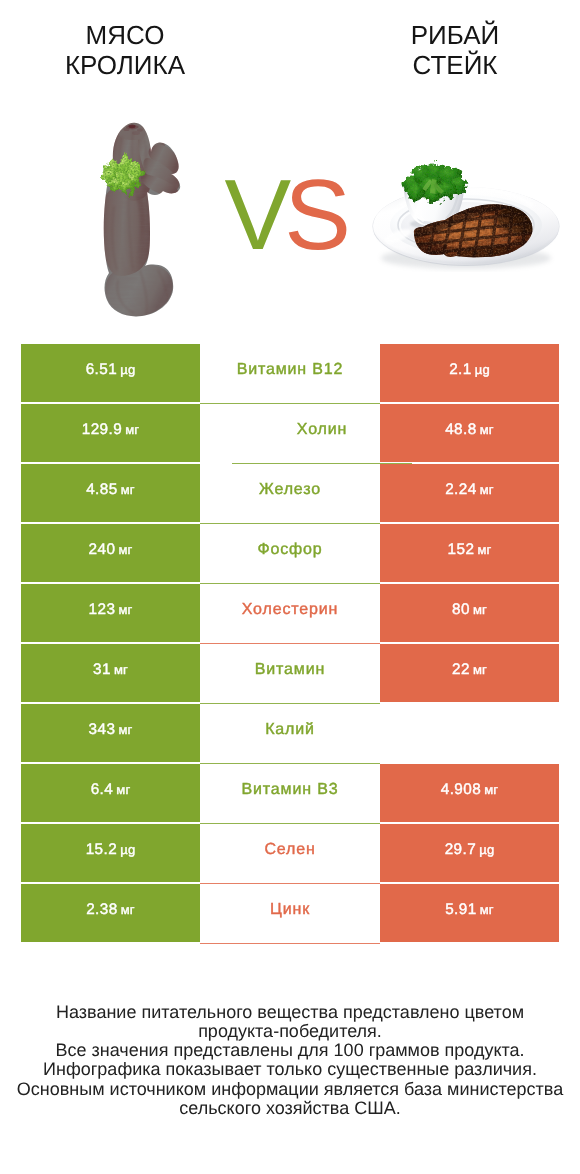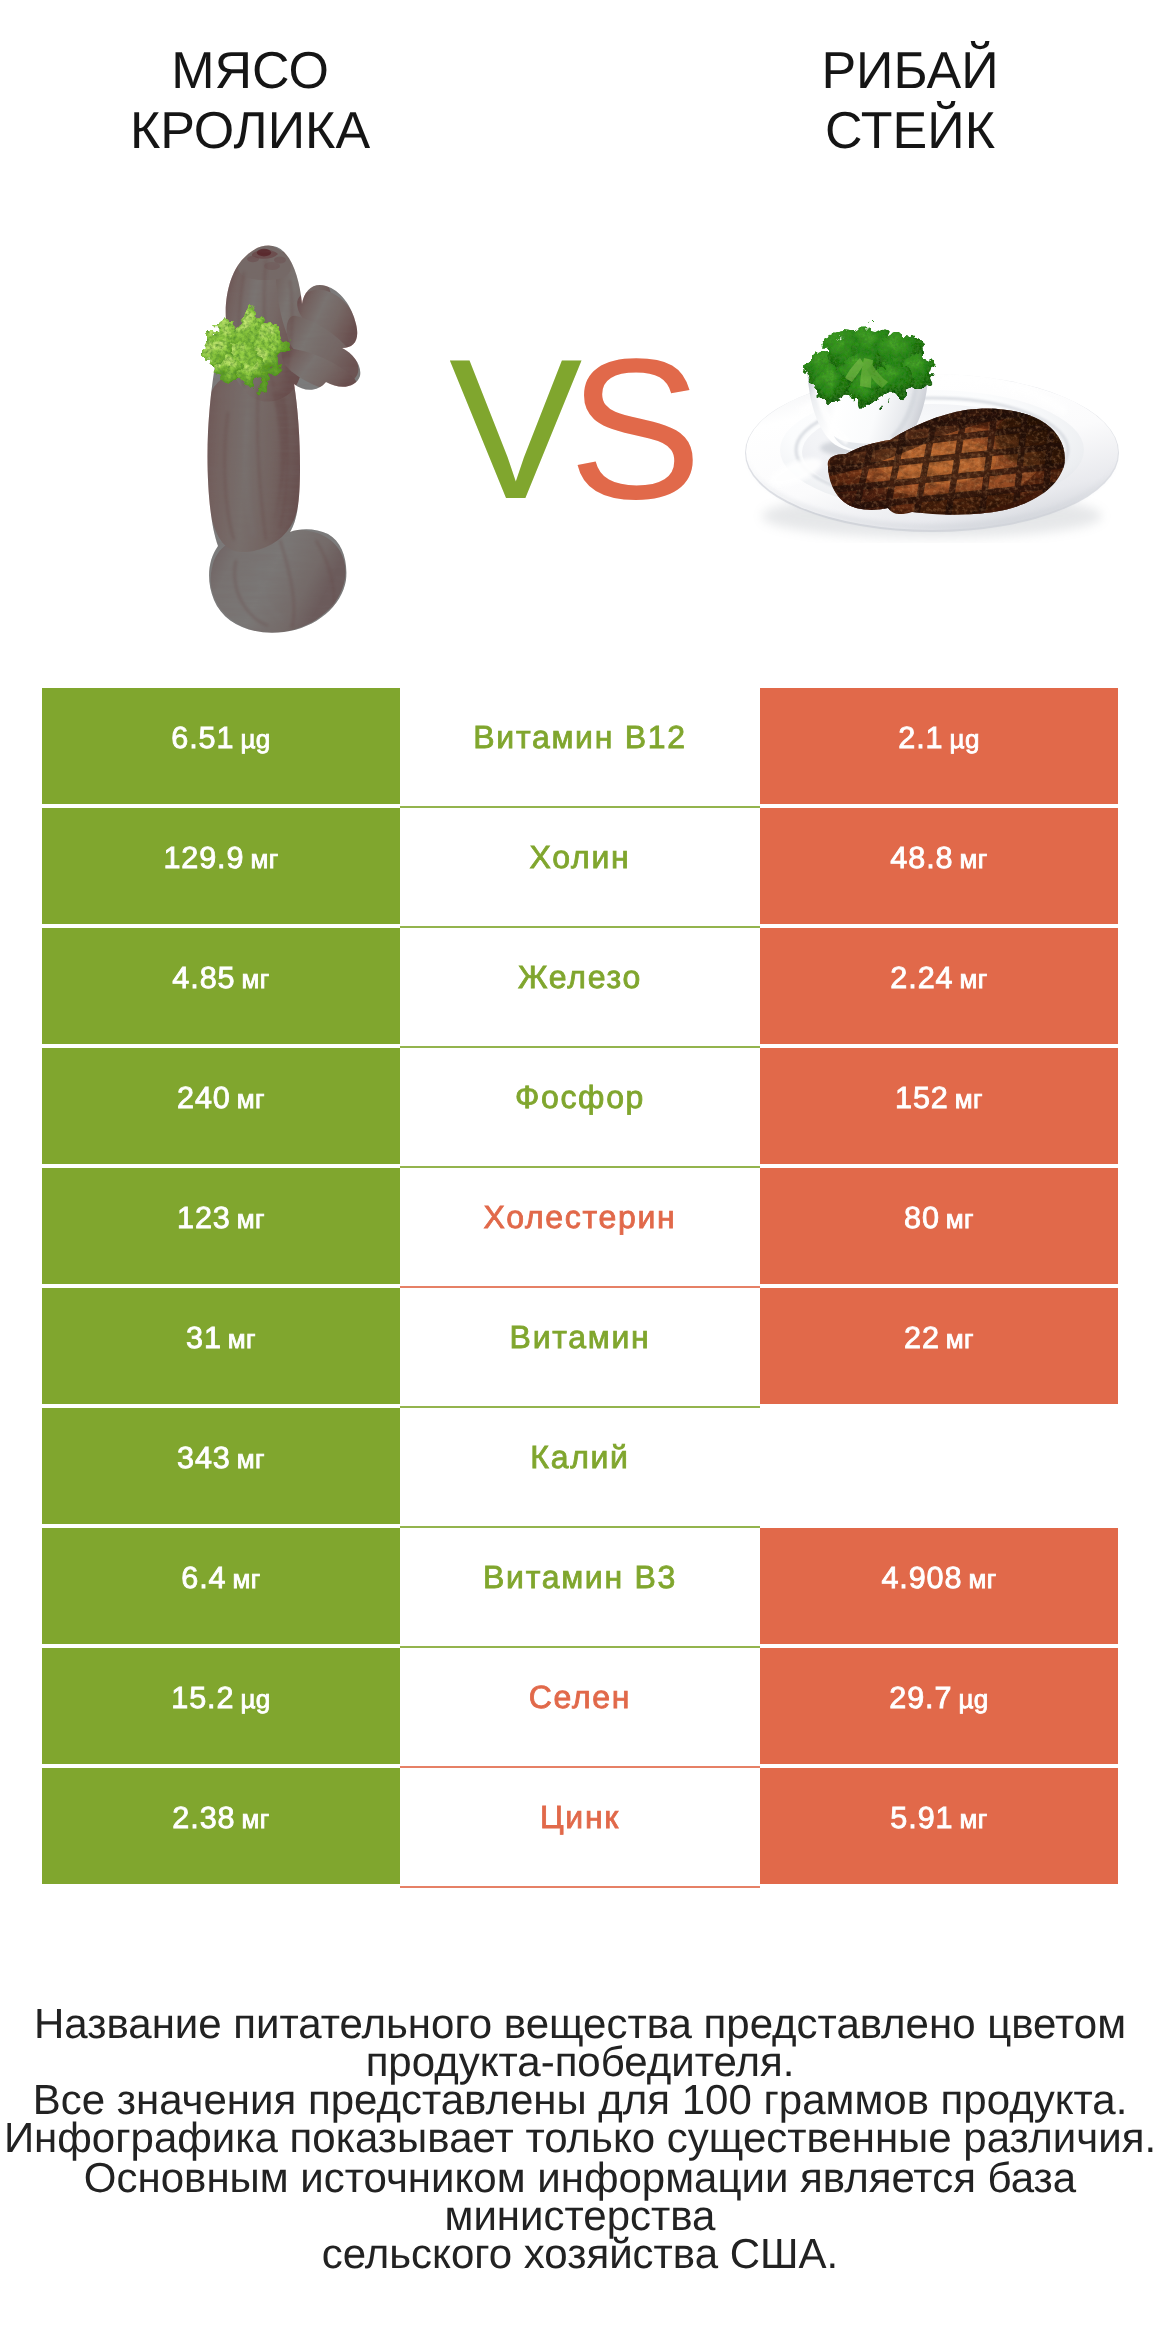--- a/index.html
+++ b/index.html
@@ -30,21 +30,21 @@
   .cell>span{position:relative;top:-3.5px;}
   .cell.left{left:0;width:179px;color:#fff;}
   .cell.right{left:359px;width:179px;color:#fff;}
   .cell.mid{left:179px;width:180px;height:60px;box-sizing:border-box;}
   .cell.mid .lbl{font-size:16px;font-weight:400;letter-spacing:.85px;-webkit-text-stroke:0.42px;}
   .val{font-size:15.3px;font-weight:400;white-space:nowrap;letter-spacing:.45px;-webkit-text-stroke:0.42px #fff;}
   .val .u{font-size:13px;font-weight:400;margin-left:3px;letter-spacing:.2px;}
 
   
   .foot{position:absolute;left:0;top:1003px;width:580px;text-align:center;
-        font-size:21px;line-height:19.15px;color:#222;font-weight:400;}
+        font-size:18px;line-height:19.15px;color:#222;font-weight:400;}
 </style>
 </head>
 <body>
 
 <div class="page">
 
   <div>
     <div class="head-title left">
       <div>МЯСО</div>
       <div>КРОЛИКА</div>
@@ -365,21 +365,21 @@
           <span class="lbl" style="color:#80a62e">Витамин B12</span>
         </div>
         <div class="cell right" style="background:#e1694a">
           <span class="val">2.1<span class="u">µg</span></span>
         </div>
       </div>
       <div class="row">
         <div class="cell left" style="background:#80a62e">
           <span class="val">129.9<span class="u">мг</span></span>
         </div>
-        <div class="cell mid" style="border-bottom:1px solid #80a62ed8;">
+        <div class="cell mid" style="border-bottom:1px solid #80a62ed8;margin-left:32px;">
           <span class="lbl" style="color:#80a62e">Холин</span>
         </div>
         <div class="cell right" style="background:#e1694a">
           <span class="val">48.8<span class="u">мг</span></span>
         </div>
       </div>
       <div class="row">
         <div class="cell left" style="background:#80a62e">
           <span class="val">4.85<span class="u">мг</span></span>
         </div>

